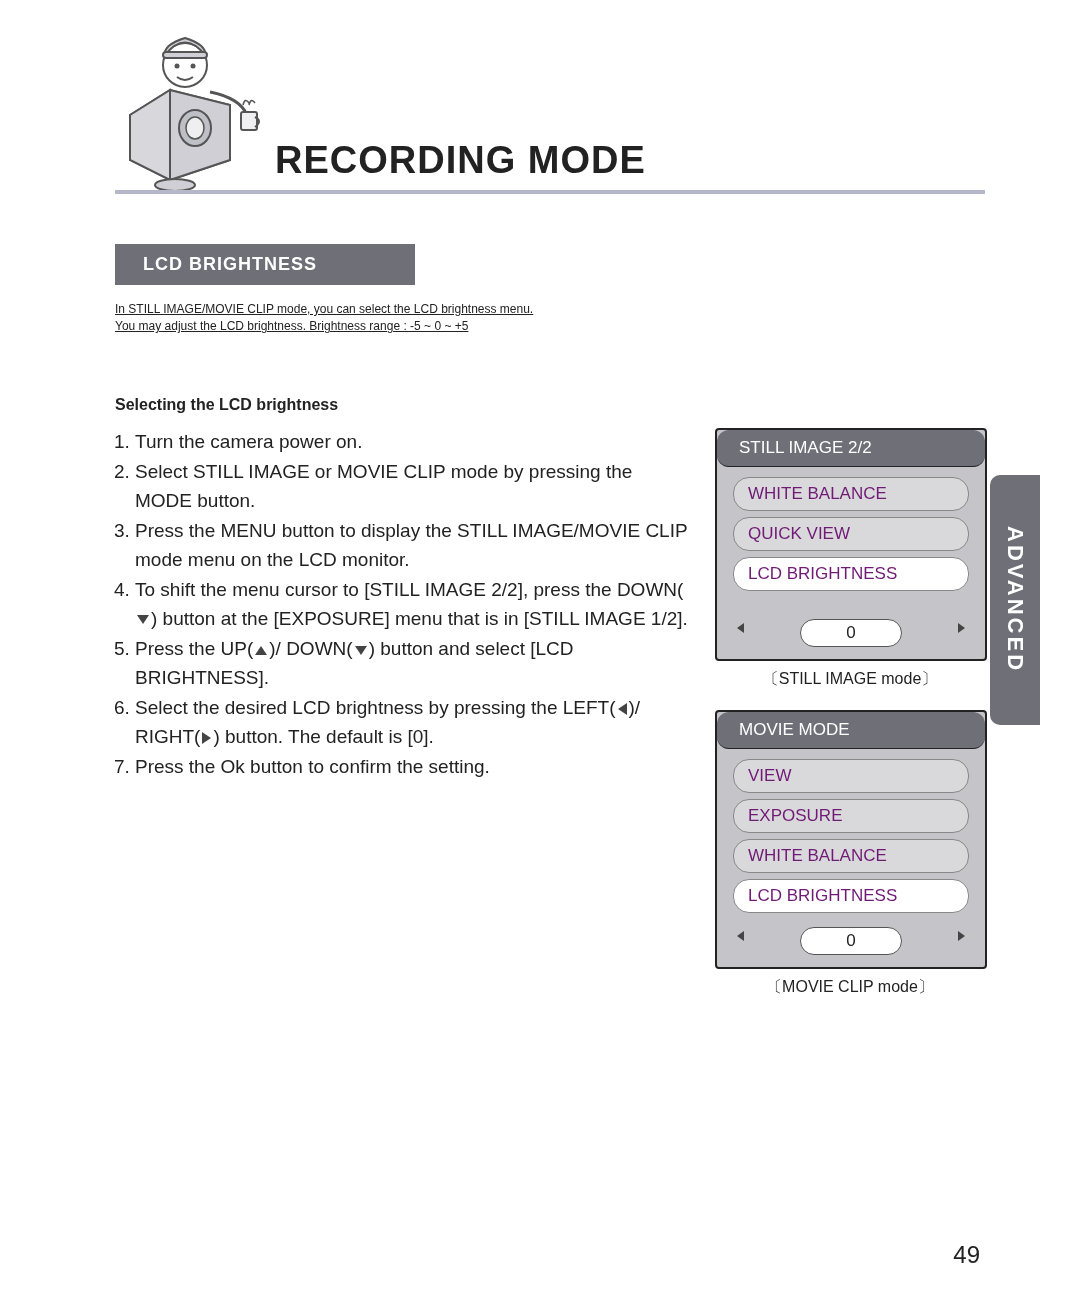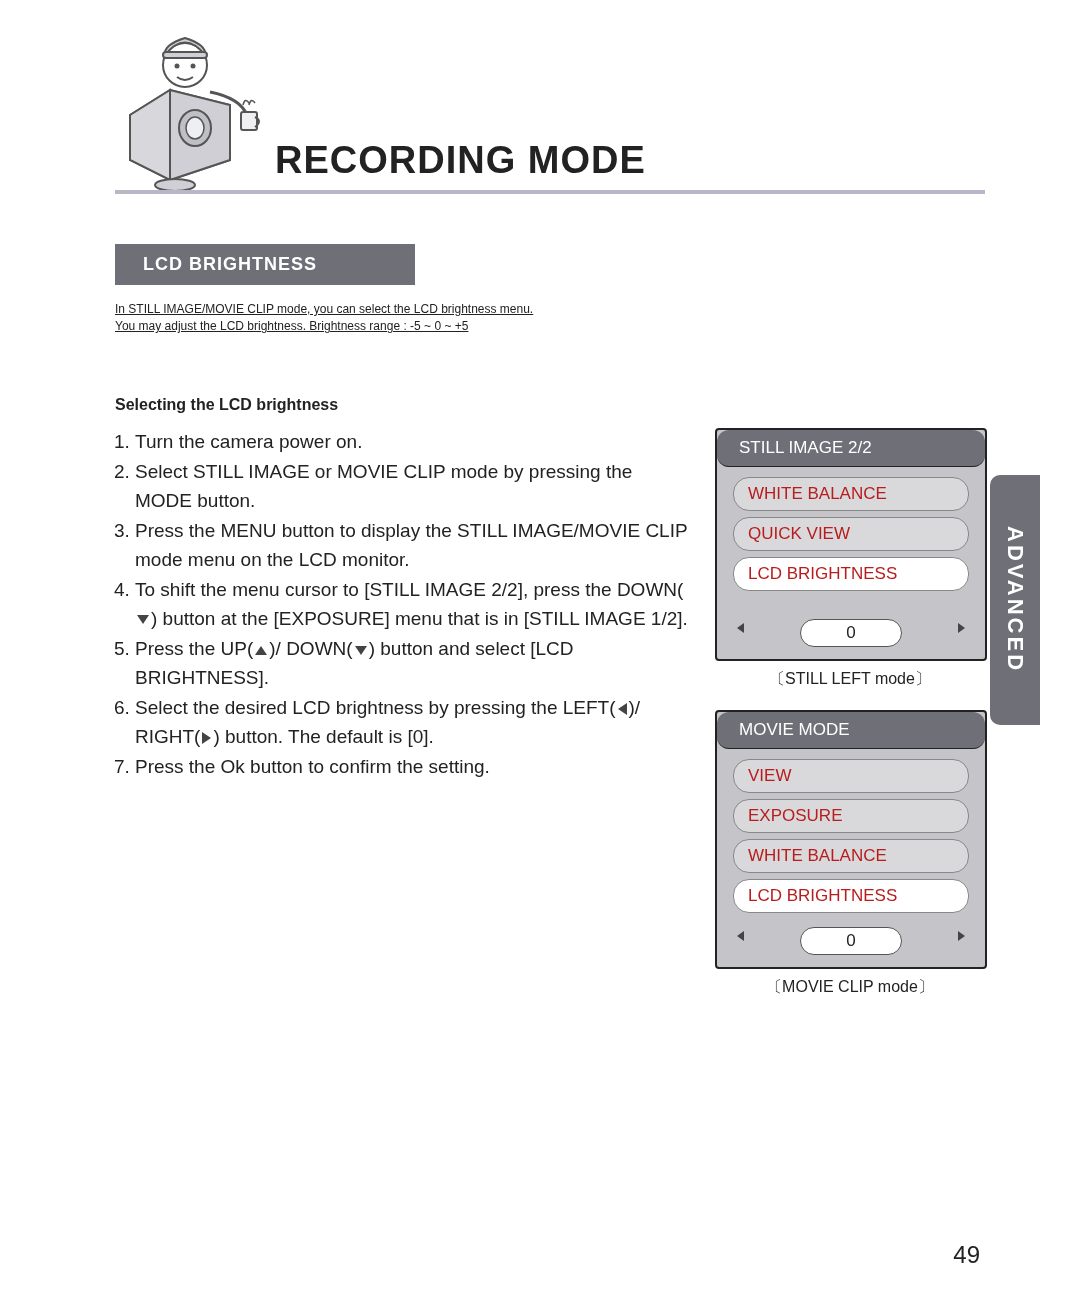--- a/index.html
+++ b/index.html
@@ -105,21 +105,21 @@
     display: flex;
     flex-direction: column;
     gap: 6px;
   }
   .pill {
     background: #d9d9dc;
     border: 1px solid #888;
     border-radius: 16px;
     padding: 6px 14px;
     font-size: 17px;
-    color: #b91c1c;
+    color: #701a75;
   }
   .pill.selected {
     background: #fff;
   }
   .val-wrap {
     margin-top: 28px;
     display: flex;
     justify-content: center;
   }
   .lcd.compact .val-wrap { margin-top: 14px; }
@@ -259,21 +259,21 @@
           <div class="pill selected">LCD BRIGHTNESS</div>
         </div>
         <div class="val-wrap">
           <div class="val-pill">0</div>
         </div>
         <div class="side-marks">
           <span class="arrow sm left"></span>
           <span class="arrow sm right"></span>
         </div>
       </div>
-      <div class="caption2">〔<span>STILL LEFT mode</span>〕</div>
+      <div class="caption2">〔<span>STILL IMAGE mode</span>〕</div>
 
       <div style="height:18px"></div>
 
       <div class="lcd compact">
         <div class="lcd-title">MOVIE MODE</div>
         <div class="pill-col">
           <div class="pill">VIEW</div>
           <div class="pill">EXPOSURE</div>
           <div class="pill">WHITE BALANCE</div>
           <div class="pill selected">LCD BRIGHTNESS</div>

